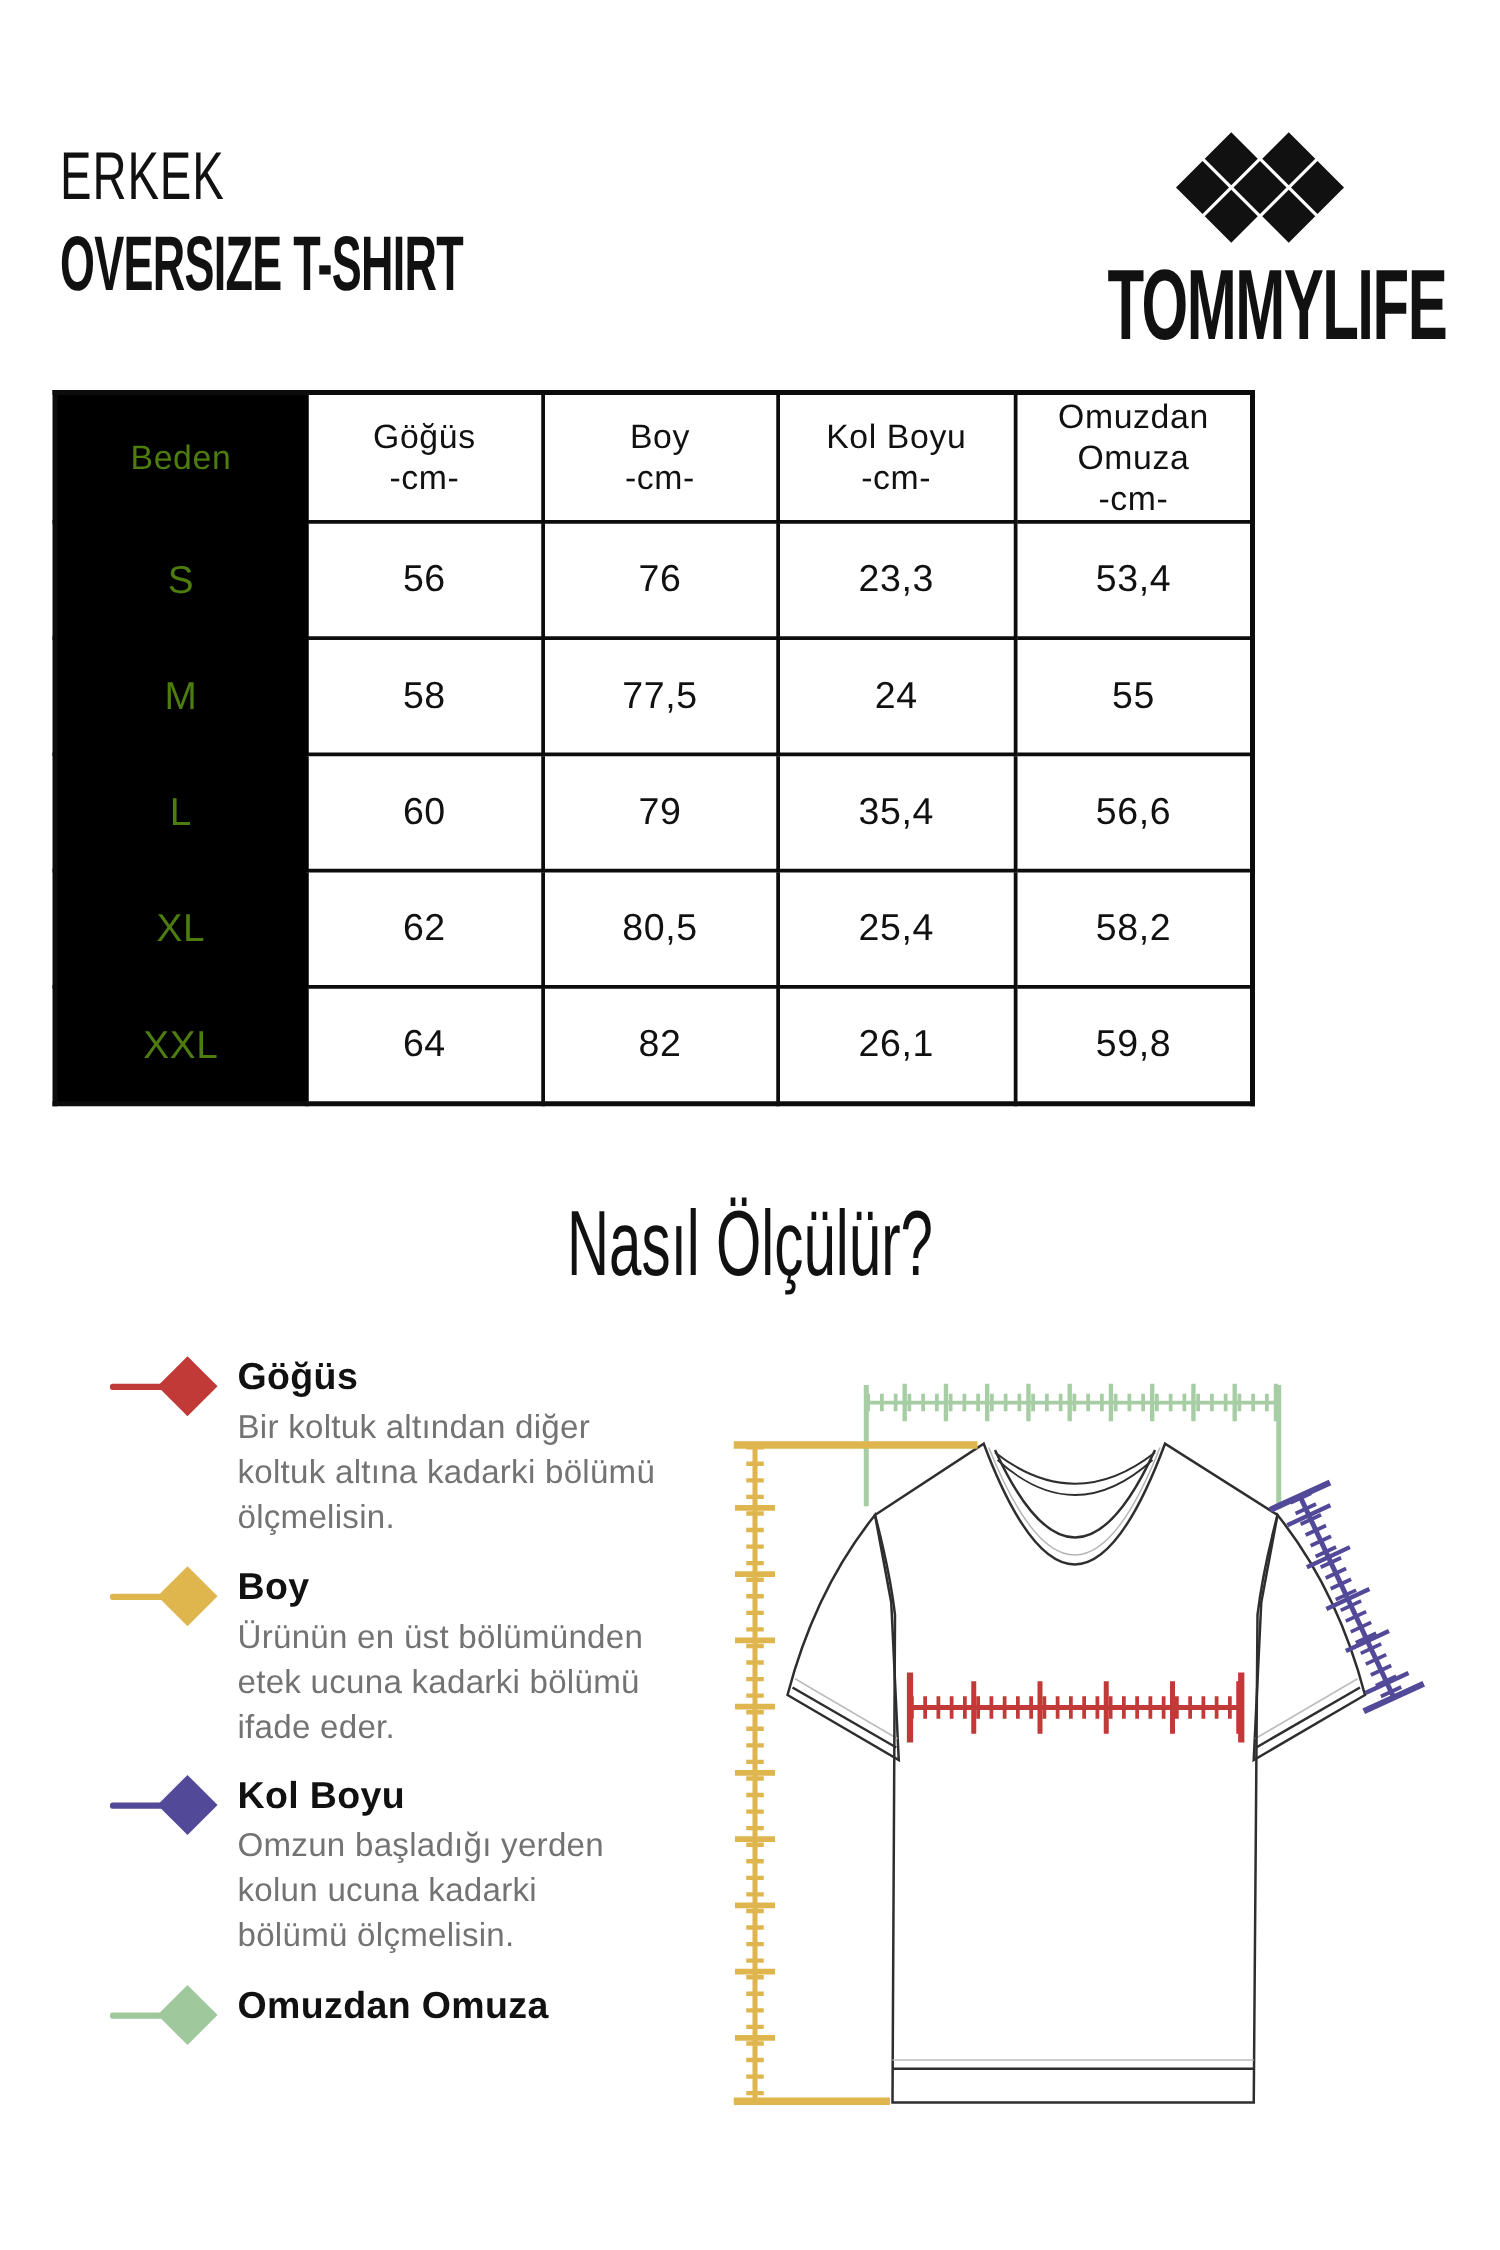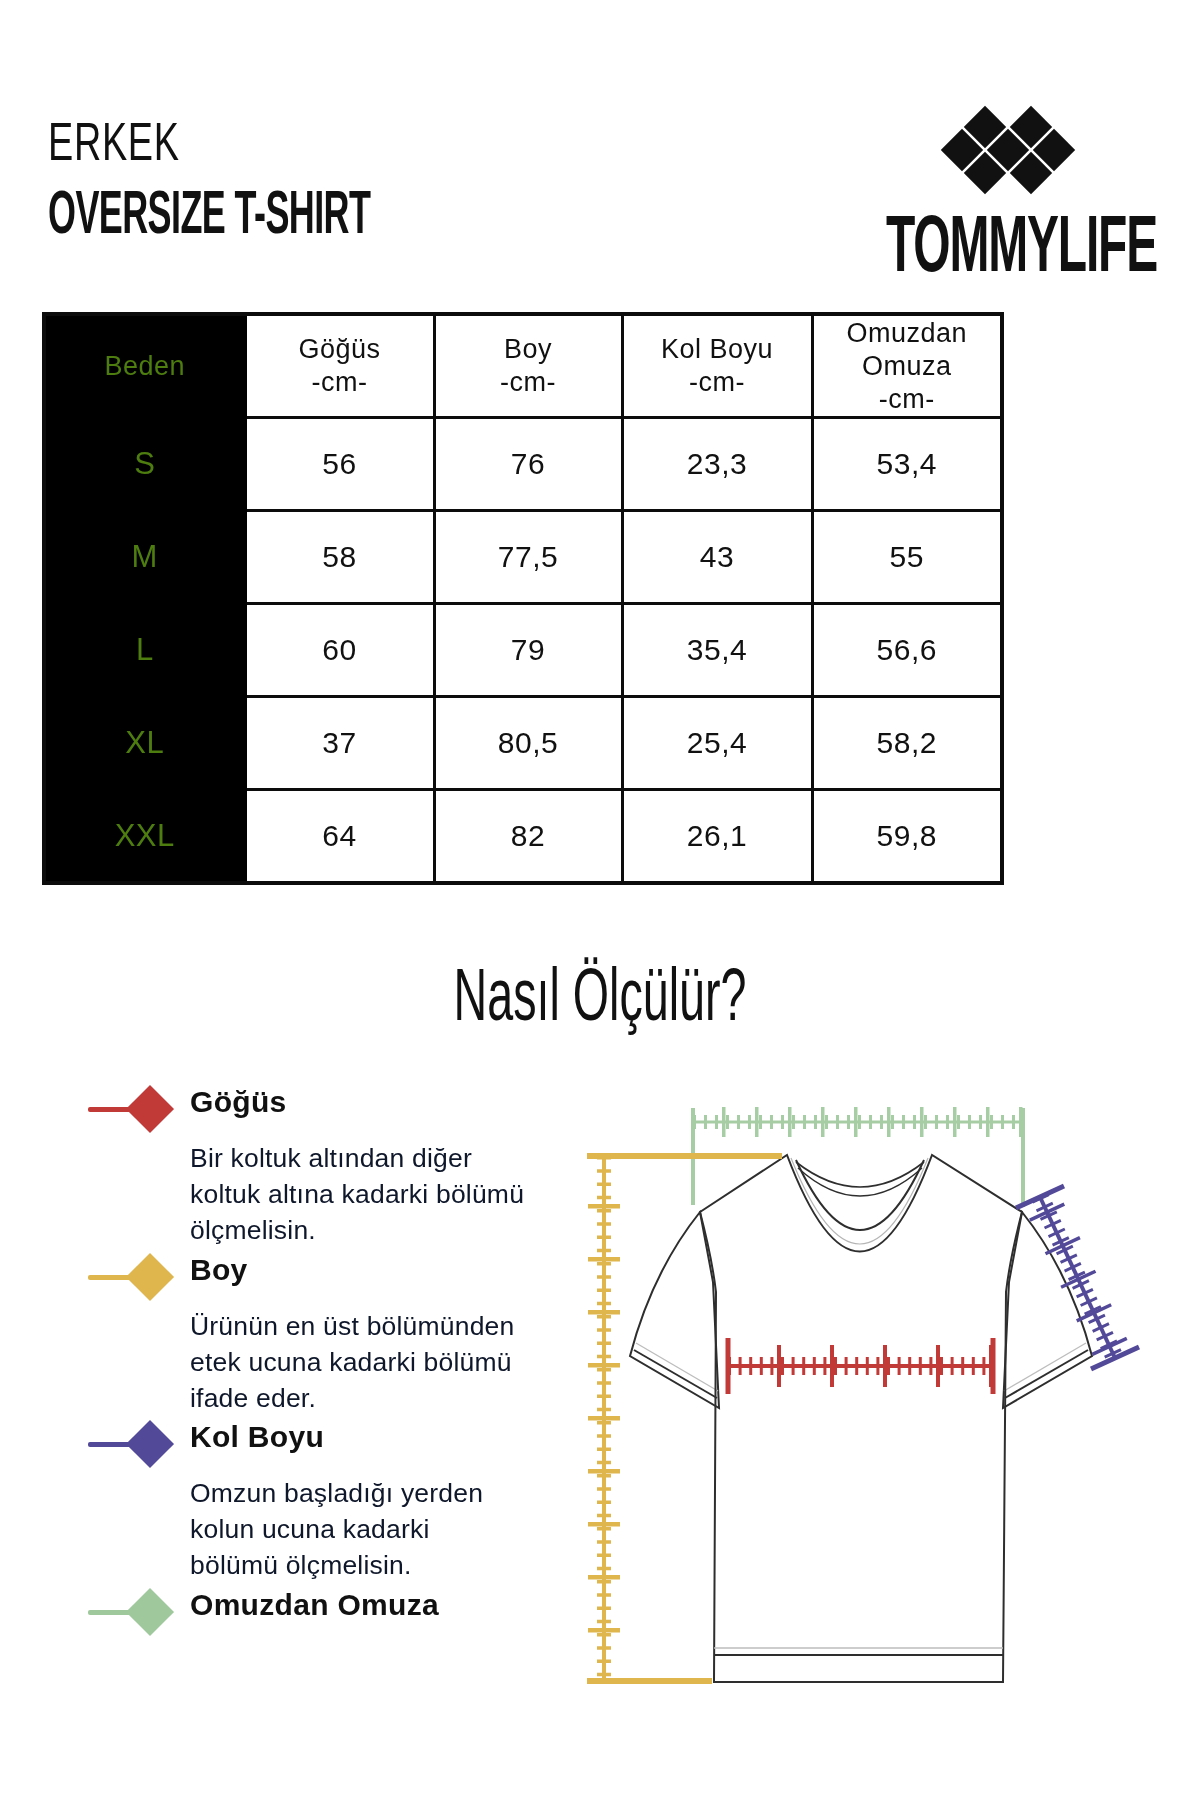--- a/index.html
+++ b/index.html
@@ -33,21 +33,21 @@
                  font-size:74px;font-weight:400;transform:scaleX(0.63);
                  transform-origin:center top;white-space:nowrap;margin:0;}
 
   
   .legend-item{position:absolute;left:88px;width:470px;}
   .legend-marker{position:absolute;left:0;top:0;width:84px;height:54px;}
   .mline{position:absolute;left:0;top:22px;width:48px;height:5px;border-radius:2px;}
   .mdiamond{position:absolute;left:45px;top:7px;width:34px;height:34px;transform:rotate(45deg);}
   .ltext{margin-left:102px;}
   .ltitle{margin:0;font-size:30px;font-weight:700;letter-spacing:0.3px;}
-  .ldesc{margin:21px 0 0 0;font-size:26.5px;line-height:36px;color:#0f172a;letter-spacing:0.2px;}
+  .ldesc{margin:4px 0 0 0;font-size:26.5px;line-height:36px;color:#737373;letter-spacing:0.2px;}
 
   
   .diagram{position:absolute;left:0;top:0;width:1200px;height:1800px;}
   .diagram path,.diagram line{fill:none;}
 </style>
 </head>
 <body>
 
 <div class="page">
 
@@ -101,33 +101,33 @@
       <td class="dark">S</td>
       <td>56</td>
       <td>76</td>
       <td>23,3</td>
       <td>53,4</td>
     </tr>
     <tr class="datarow">
       <td class="dark">M</td>
       <td>58</td>
       <td>77,5</td>
-      <td>43</td>
+      <td>24</td>
       <td>55</td>
     </tr>
     <tr class="datarow">
       <td class="dark">L</td>
       <td>60</td>
       <td>79</td>
       <td>35,4</td>
       <td>56,6</td>
     </tr>
     <tr class="datarow">
       <td class="dark">XL</td>
-      <td>37</td>
+      <td>62</td>
       <td>80,5</td>
       <td>25,4</td>
       <td>58,2</td>
     </tr>
     <tr class="datarow">
       <td class="dark">XXL</td>
       <td>64</td>
       <td>82</td>
       <td>26,1</td>
       <td>59,8</td>

